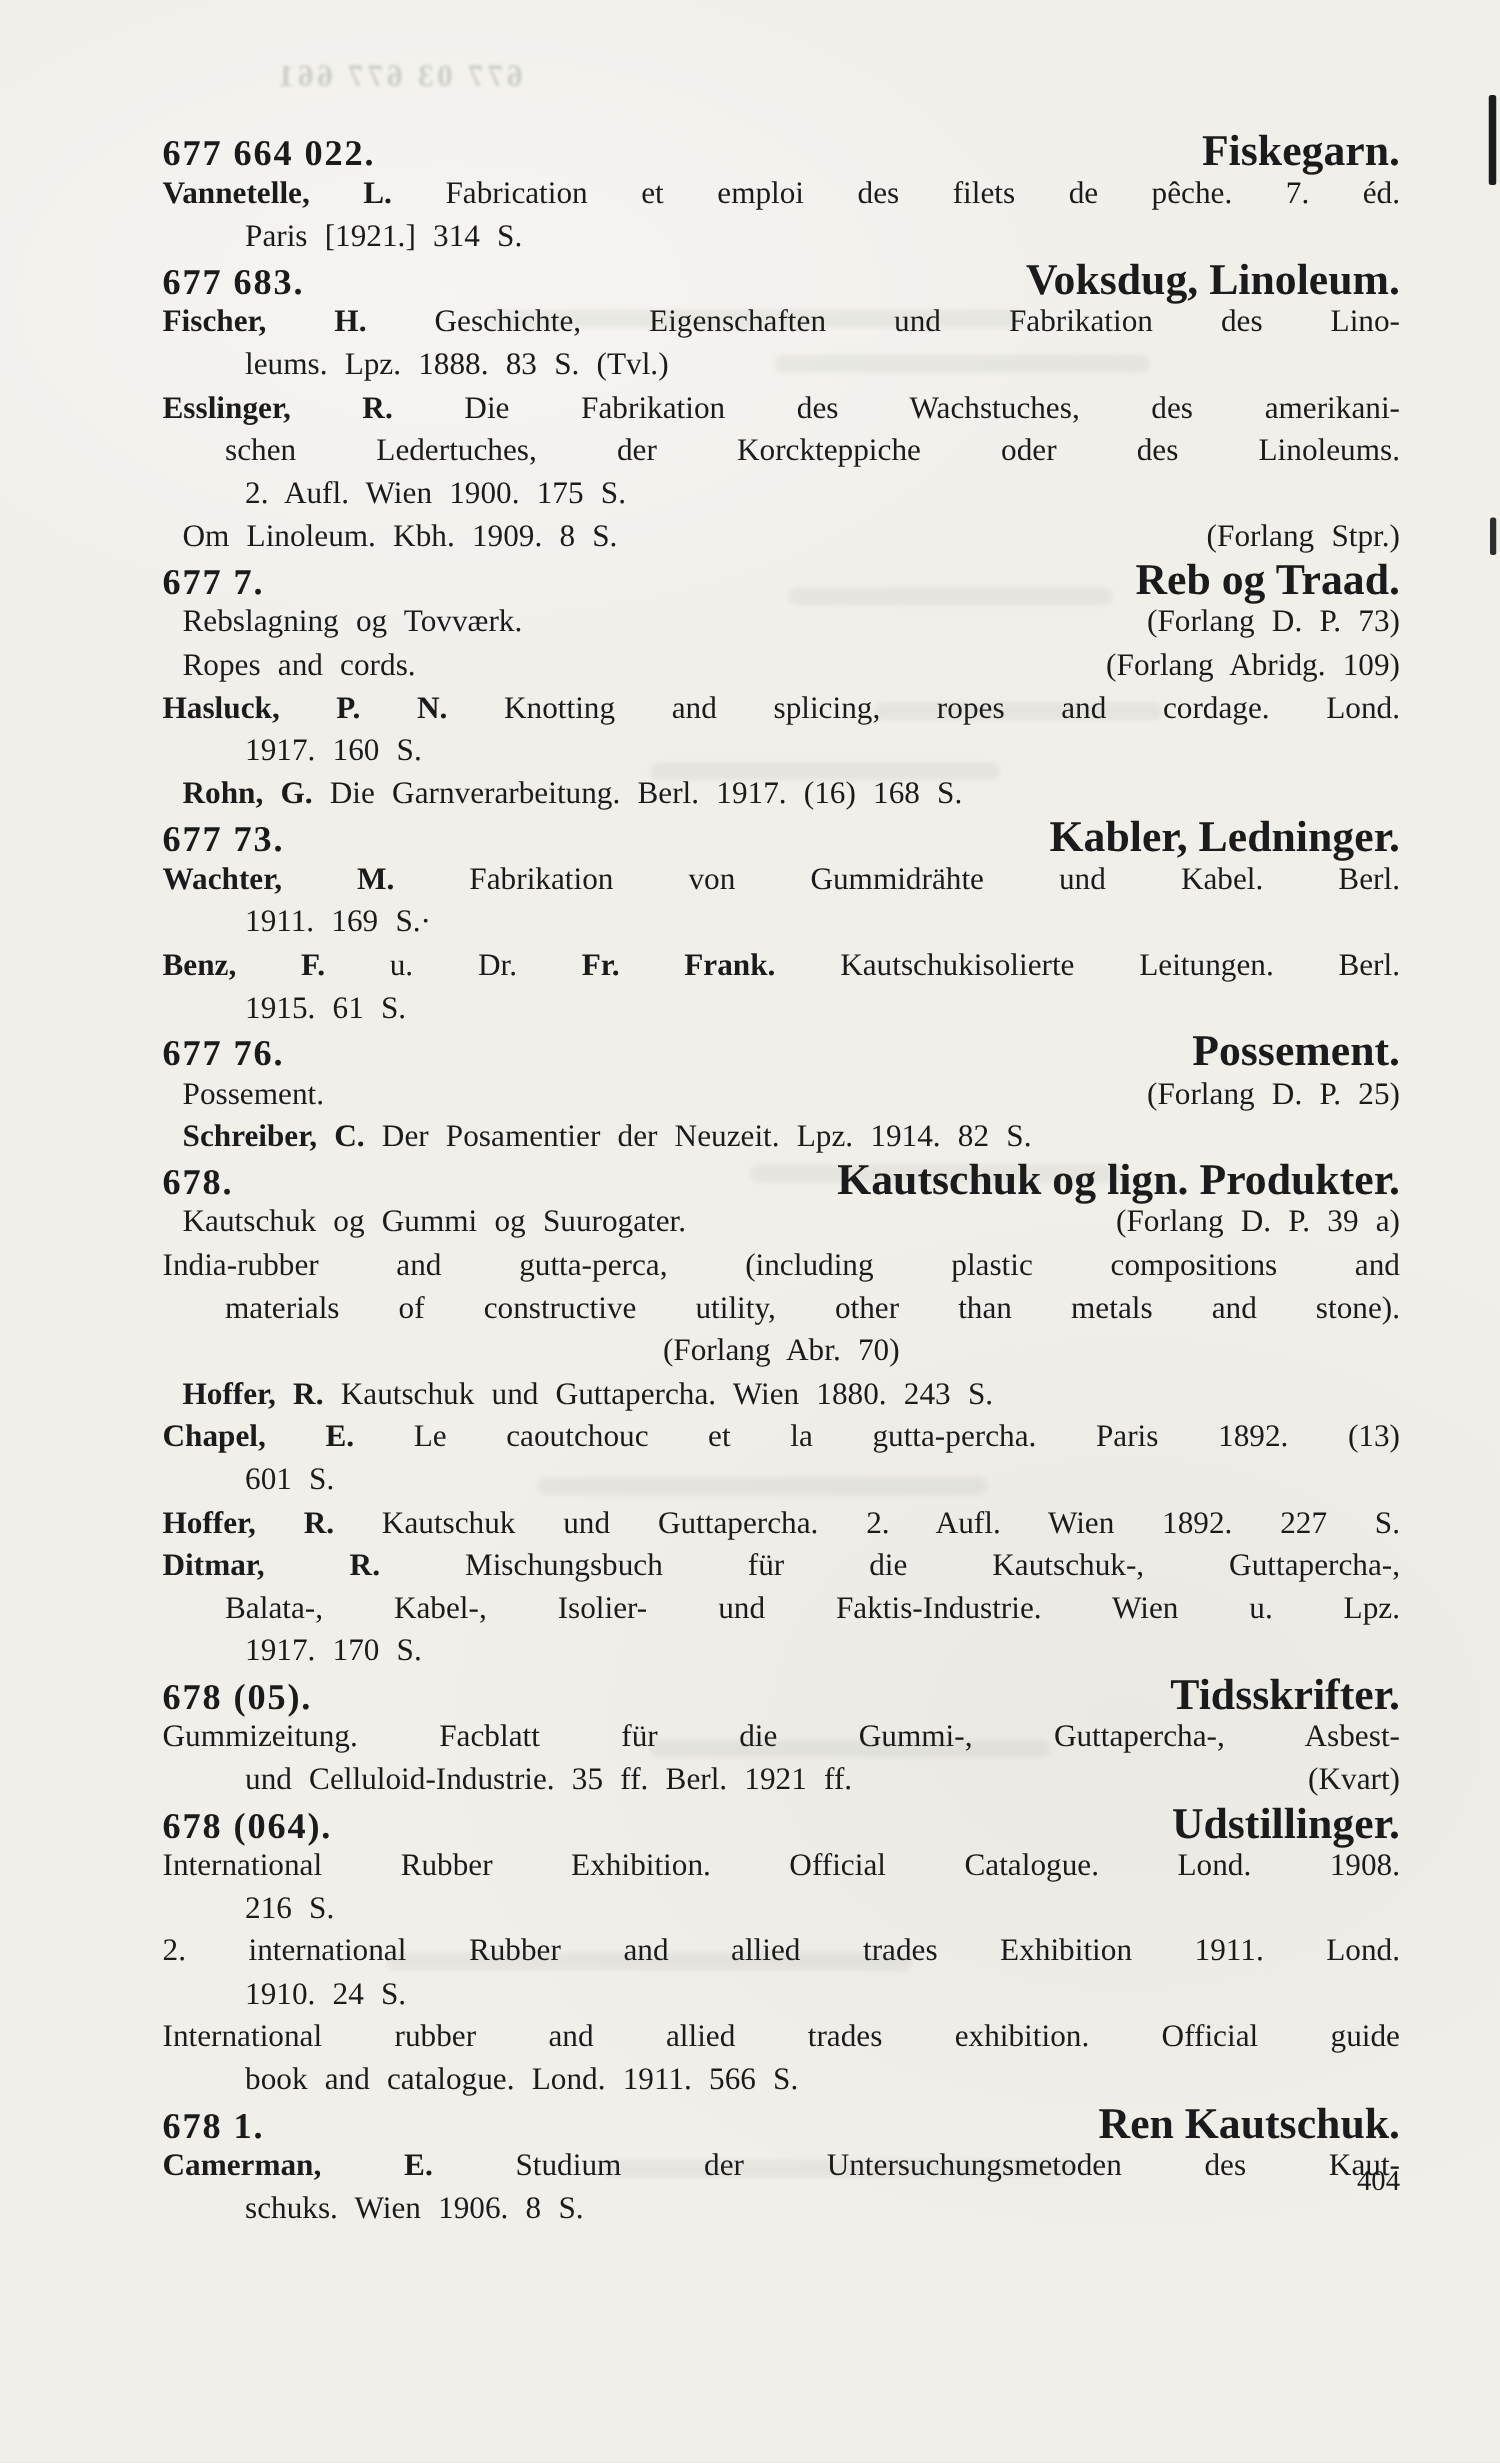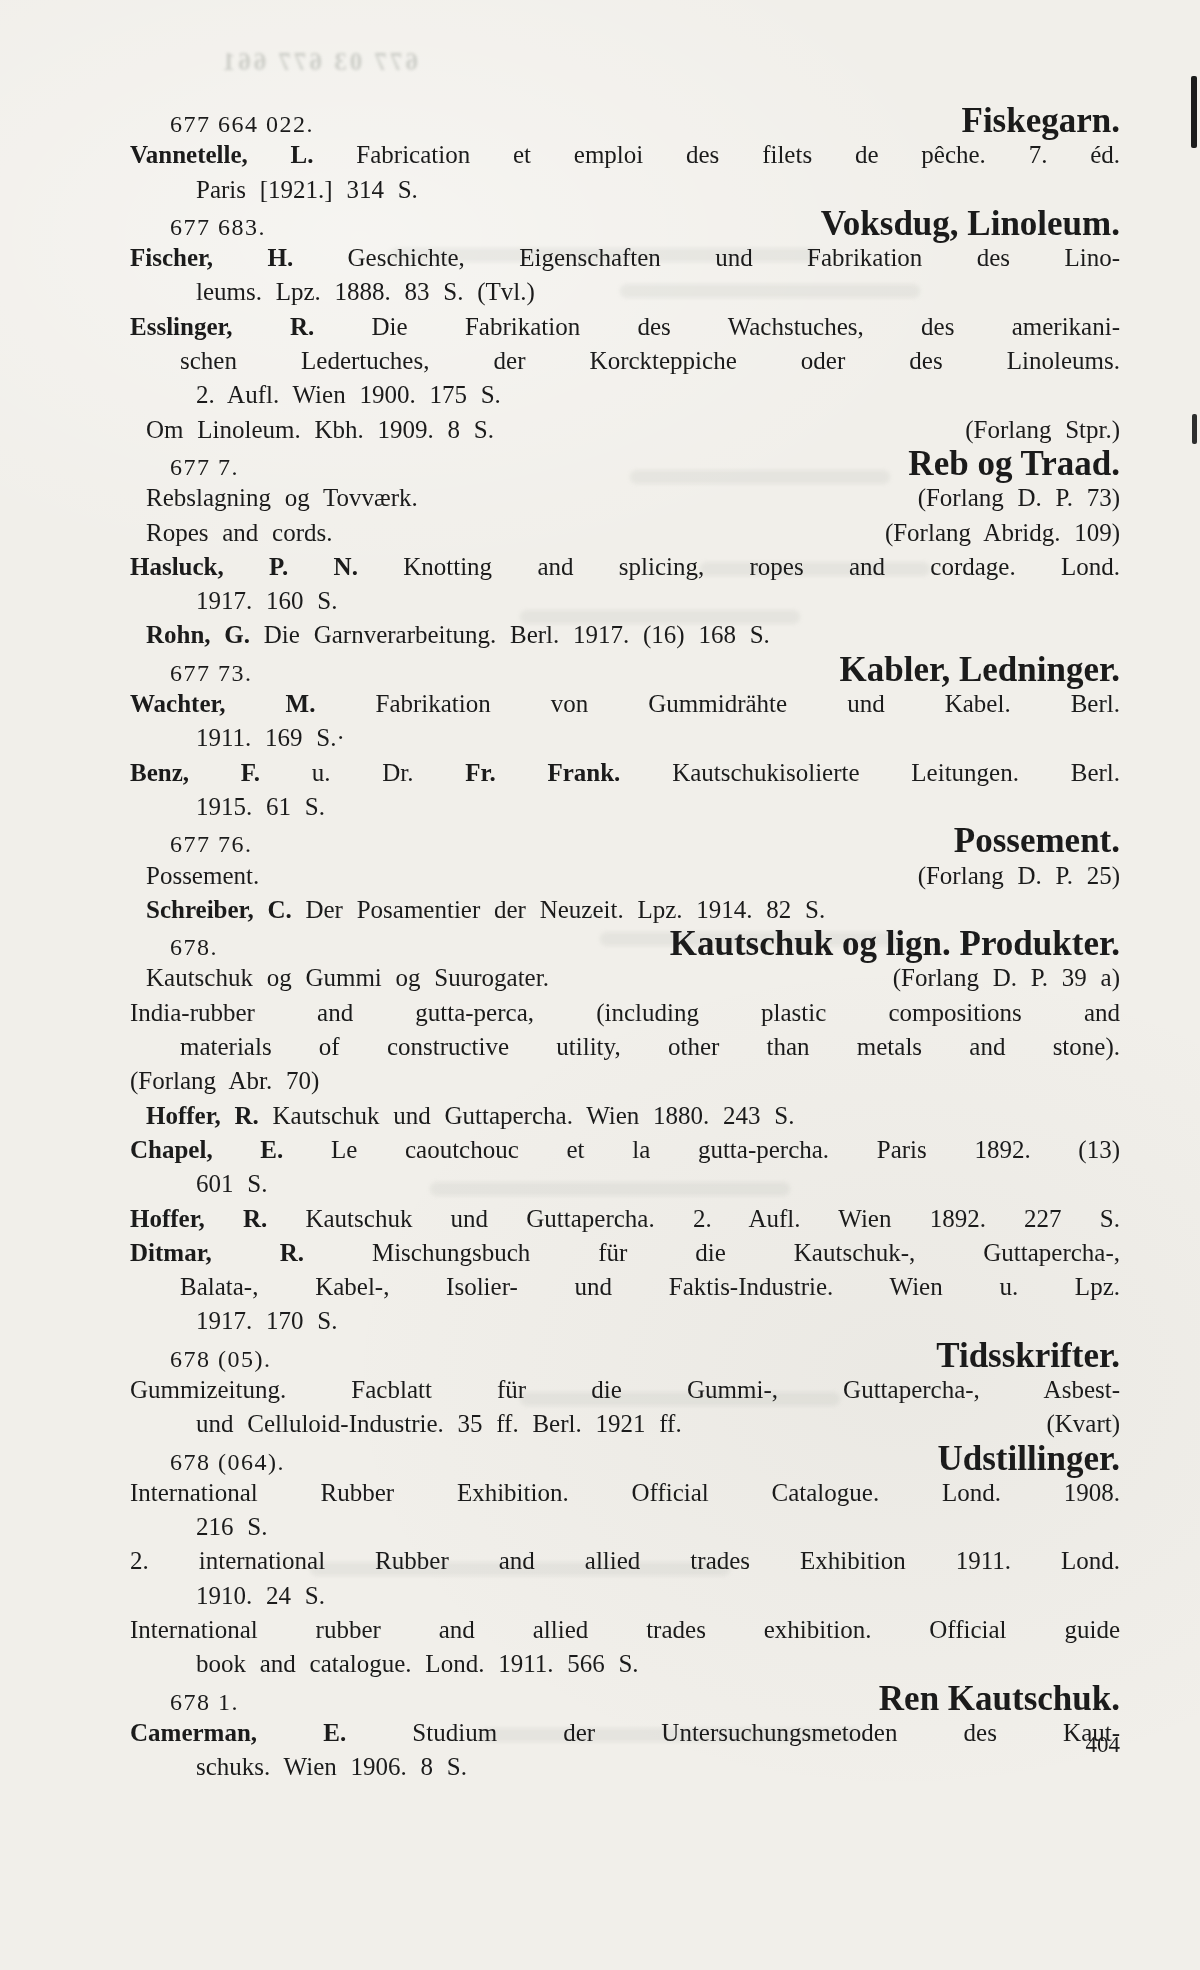--- a/index.html
+++ b/index.html
@@ -15,27 +15,27 @@
     color:#1b1b1b;
     font-family:"Liberation Serif","DejaVu Serif",serif;
     overflow:hidden;
   }
 
   .content { position:absolute; left:130px; top:104px; width:990px; }
 
   .line { height:34.3px; line-height:34.3px; font-size:25px; white-space:nowrap; overflow:visible; }
   .line.justify { white-space:normal; text-align:justify; text-align-last:justify; overflow:hidden; }
   .line.flex { display:flex; justify-content:space-between; align-items:baseline; }
-  .line.right { text-align:left; }
+  .line.right { text-align:center; }
   .indent { padding-left:50px; }
   .plain { word-spacing:0.30em;margin-left:16px; }
   .justify { word-spacing:0.05em; }
   b { font-weight:bold; }
 
-  .header .num { font-size:24px; font-weight:normal; letter-spacing:1.5px;margin-left:40px; }
+  .header .num { font-size:29px; font-weight:bold; letter-spacing:1.5px; }
   .header .subject { font-size:35px; font-weight:bold; }
   .note { word-spacing:0.30em; }
 
   .page-number {
     position:absolute; top:1728px; left:130px; width:990px;
     padding-left:40px; box-sizing:border-box;
     text-align:right; font-size:23px; line-height:34px;
   }
 
   

